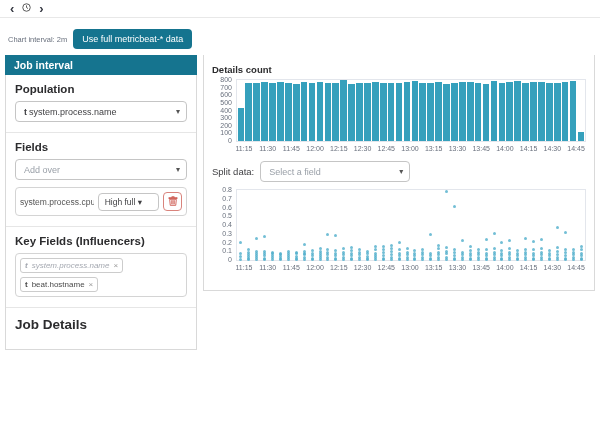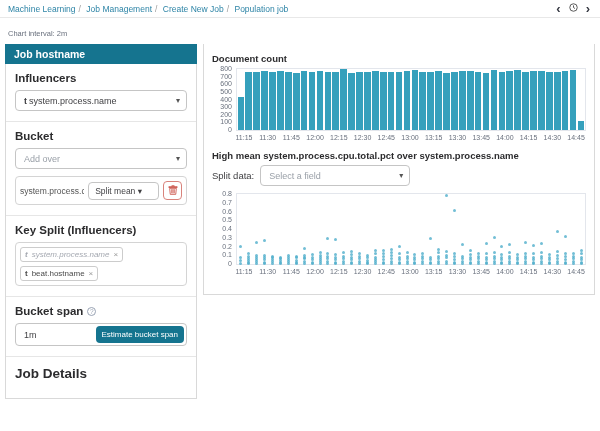--- a/index.html
+++ b/index.html
@@ -84,120 +84,105 @@
   .bar{position:absolute;bottom:0;background:var(--bar);}
   .dot{position:absolute;width:3px;height:3px;border-radius:50%;background:var(--dot);opacity:.8;}
   .splitrow{display:flex;align-items:center;gap:6px;margin:3px 0 7px;}
   .splitrow .slabel{font-size:9.5px;color:#3f3f42;}
   .splitrow .selectbox{width:150px;}
 </style>
 </head>
 <body>
 
 <div class="topbar">
-  <div class="crumbs">
-    <a>Machine Learning</a><span class="sep">/</span>
-    <a>Job Management</a><span class="sep">/</span>
-    <a>Create New Job</a><span class="sep">/</span>
-    <a>Population job</a>
-  </div>
   <div class="timebar">
     <span class="chev">‹</span>
     <span class="clock">
       <svg width="9" height="9" viewBox="0 0 12 12">
           <circle cx="6" cy="6" r="5" fill="none" stroke="#4a4a4a" stroke-width="1.2"></circle>
           <path d="M6 3.2V6l2 1.4" fill="none" stroke="#4a4a4a" stroke-width="1.2"></path>
         </svg>
     </span>
     <span class="chev">›</span>
   </div>
 </div>
 
 <div class="titlerow">
   <div class="titleright">
     <span class="interval">Chart interval: 2m</span>
+    <button class="btn-primary">Use full metricbeat-* data</button>
   </div>
 </div>
 
 <div class="main">
 
   <div class="leftcol">
-    <div class="panel-header">Job hostname</div>
+    <div class="panel-header">Job interval</div>
     <div class="panel-body">
 
       <div class="section">
-        <h3>Influencers</h3>
+        <h3>Population</h3>
         <div class="selectbox">
           <span class="ftype">t</span>
           <span>system.process.name</span>
           <span class="caret">▾</span>
         </div>
       </div>
 
       <div class="section">
-        <h3>Bucket</h3>
+        <h3>Fields</h3>
         <div class="selectbox">
           <span class="placeholder">Add over</span>
           <span class="caret">▾</span>
         </div>
         <div class="fieldrow">
           <span class="fname">system.process.cpu.total...</span>
           <span class="aggselect">
-            <span>Split mean</span>
+            <span>High full</span>
             <span class="caret">▾</span>
           </span>
           <button class="trashbtn">
             <span>
               <svg width="10" height="10" viewBox="0 0 12 12">
                   <path d="M4.5 1h3v1H11v1H1V2h3.5zM2 4h8l-.7 7.2H2.7zM4.5 5v5M6 5v5M7.5 5v5" fill="none" stroke="#c43d31" stroke-width="0.9"></path>
                   <path d="M4.5 1h3v1h-3z" fill="#c43d31"></path>
                 </svg>
             </span>
           </button>
         </div>
       </div>
 
       <div class="section">
-        <h3>Key Split (Influencers)</h3>
+        <h3>Key Fields (Influencers)</h3>
         <div class="tagbox">
           <span class="tag muted">
             <b class="ftype">t</b>
             <span>system.process.name</span>
             <span class="x">×</span>
           </span>
           <span class="tag">
             <b class="ftype">t</b>
             <span>beat.hostname</span>
             <span class="x">×</span>
           </span>
         </div>
       </div>
 
-      <div class="section">
-        <h3>
-          <span>Bucket span</span>
-          <span class="help">?</span>
-        </h3>
-        <div class="inputrow">
-          <span class="val">1m</span>
-          <button class="btn-est">Estimate bucket span</button>
-        </div>
-      </div>
 
       <div class="section">
         <h2>Job Details</h2>
 
       </div>
 
     </div>
   </div>
 
   <div class="rightcol">
     <div class="results-body">
-      <div class="charttitle">Document count</div>
+      <div class="charttitle">Details count</div>
 
       <div class="chart chart1">
         <div class="yaxis">
             <div class="ytick" style="top: 58px;">0</div>
             <div class="ytick" style="top: 50.375px;">100</div>
             <div class="ytick" style="top: 42.75px;">200</div>
             <div class="ytick" style="top: 35.125px;">300</div>
             <div class="ytick" style="top: 27.5px;">400</div>
             <div class="ytick" style="top: 19.875px;">500</div>
             <div class="ytick" style="top: 12.25px;">600</div>
@@ -264,21 +249,20 @@
               <div class="xtick" style="left: 210.455px;">13:30</div>
               <div class="xtick" style="left: 234.182px;">13:45</div>
               <div class="xtick" style="left: 257.909px;">14:00</div>
               <div class="xtick" style="left: 281.636px;">14:15</div>
               <div class="xtick" style="left: 305.364px;">14:30</div>
               <div class="xtick" style="left: 329.091px;">14:45</div>
             </div>
         </div>
       </div>
 
-      <div class="charttitle">High mean system.process.cpu.total.pct over system.process.name</div>
 
       <div class="splitrow">
         <span class="slabel">Split data:</span>
         <div class="selectbox">
           <span class="placeholder">Select a field</span>
           <span class="caret">▾</span>
         </div>
       </div>
 
       <div class="chart chart2">

